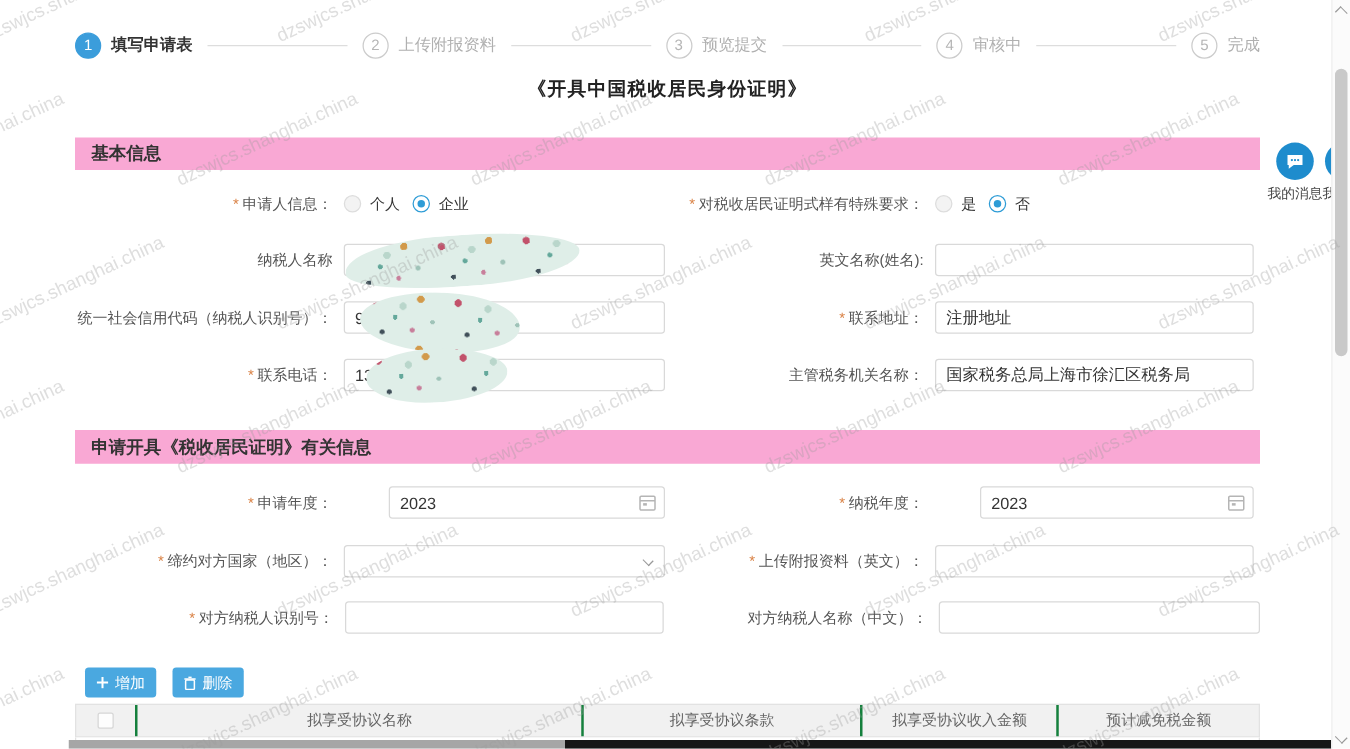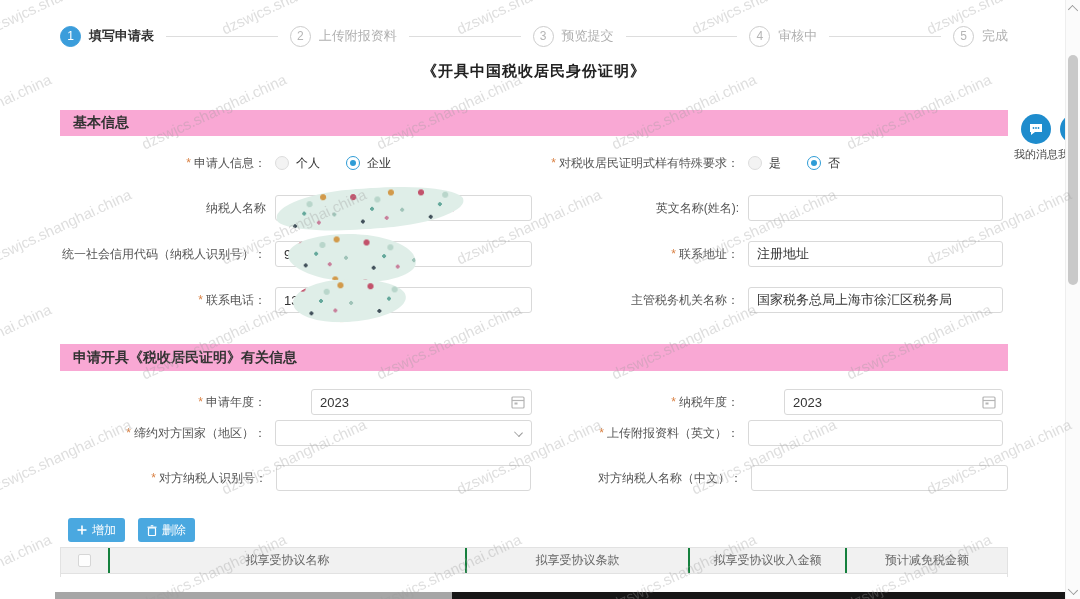--- a/index.html
+++ b/index.html
@@ -52,21 +52,21 @@
   .fw-l { width:257px; } .fw-r { width:255px; }
   .field-ico { position:absolute; right:7px; top:6px; pointer-events:none; }
 
   .tselect { height:26px; border:1px solid #d9d9d9; border-radius:3px; background:#fff;
     position:relative; }
   .chev { position:absolute; right:9px; top:10px; width:7px; height:7px;
     border-right:1px solid #999; border-bottom:1px solid #999; transform:rotate(45deg) scale(1,.8);
     margin-top:-2px; }
 
   
-  .radio-group { display:flex; align-items:center; gap:26px; }
+  .radio-group { display:flex; align-items:center; gap:10px; }
   .radio { display:flex; align-items:center; gap:7px; cursor:pointer; }
   .rb { width:14px; height:14px; border-radius:50%; background:#f3f3f3; border:1px solid #ddd; }
   .rb.checked { background:#fff; border:1px solid #2e9cd6; position:relative; }
   .rb.checked::after { content:""; position:absolute; left:3px; top:3px; width:6px; height:6px;
     border-radius:50%; background:#2e9cd6; }
   .rlabel { font-size:12px; color:#333; }
 
   
   .btn-row { display:flex; gap:13px; padding-left:8px; height:24px; }
   .btn { height:24px; padding:0 9px; background:#4aa8e0; border:none; border-radius:3px;
@@ -229,21 +229,21 @@
         <div class="flabel rw">主管税务机关名称：</div>
         <input class="tinput w-r" value="国家税务总局上海市徐汇区税务局" style="">
       </div>
     </div>
 
     <div class="sp31" style="height:11px;"></div>
 
     <div class="section-bar" style="height:27px;">申请开具《税收居民证明》有关信息</div>
     <div class="sp18"></div>
 
-    <div class="frow" style="margin-bottom:5px;">
+    <div class="frow" style="margin-bottom:21px;">
       <div class="fhalf l">
         <div class="flabel lw"><span class="req">*</span><span>申请年度：</span></div>
         <div class="fieldwrap fw-l">
           <input class="tinput" value="2023" style="">
           <svg class="field-ico" width="14" height="14" viewBox="0 0 14 14">
               <rect x="1" y="2" width="12" height="11" rx="1" fill="none" stroke="#b5b5b5" stroke-width="1.2"></rect>
               <line x1="1" y1="5.5" x2="13" y2="5.5" stroke="#b5b5b5" stroke-width="1.2"></line>
               <rect x="3.5" y="7.5" width="3" height="2" fill="#b5b5b5"></rect>
             </svg>
         </div>

